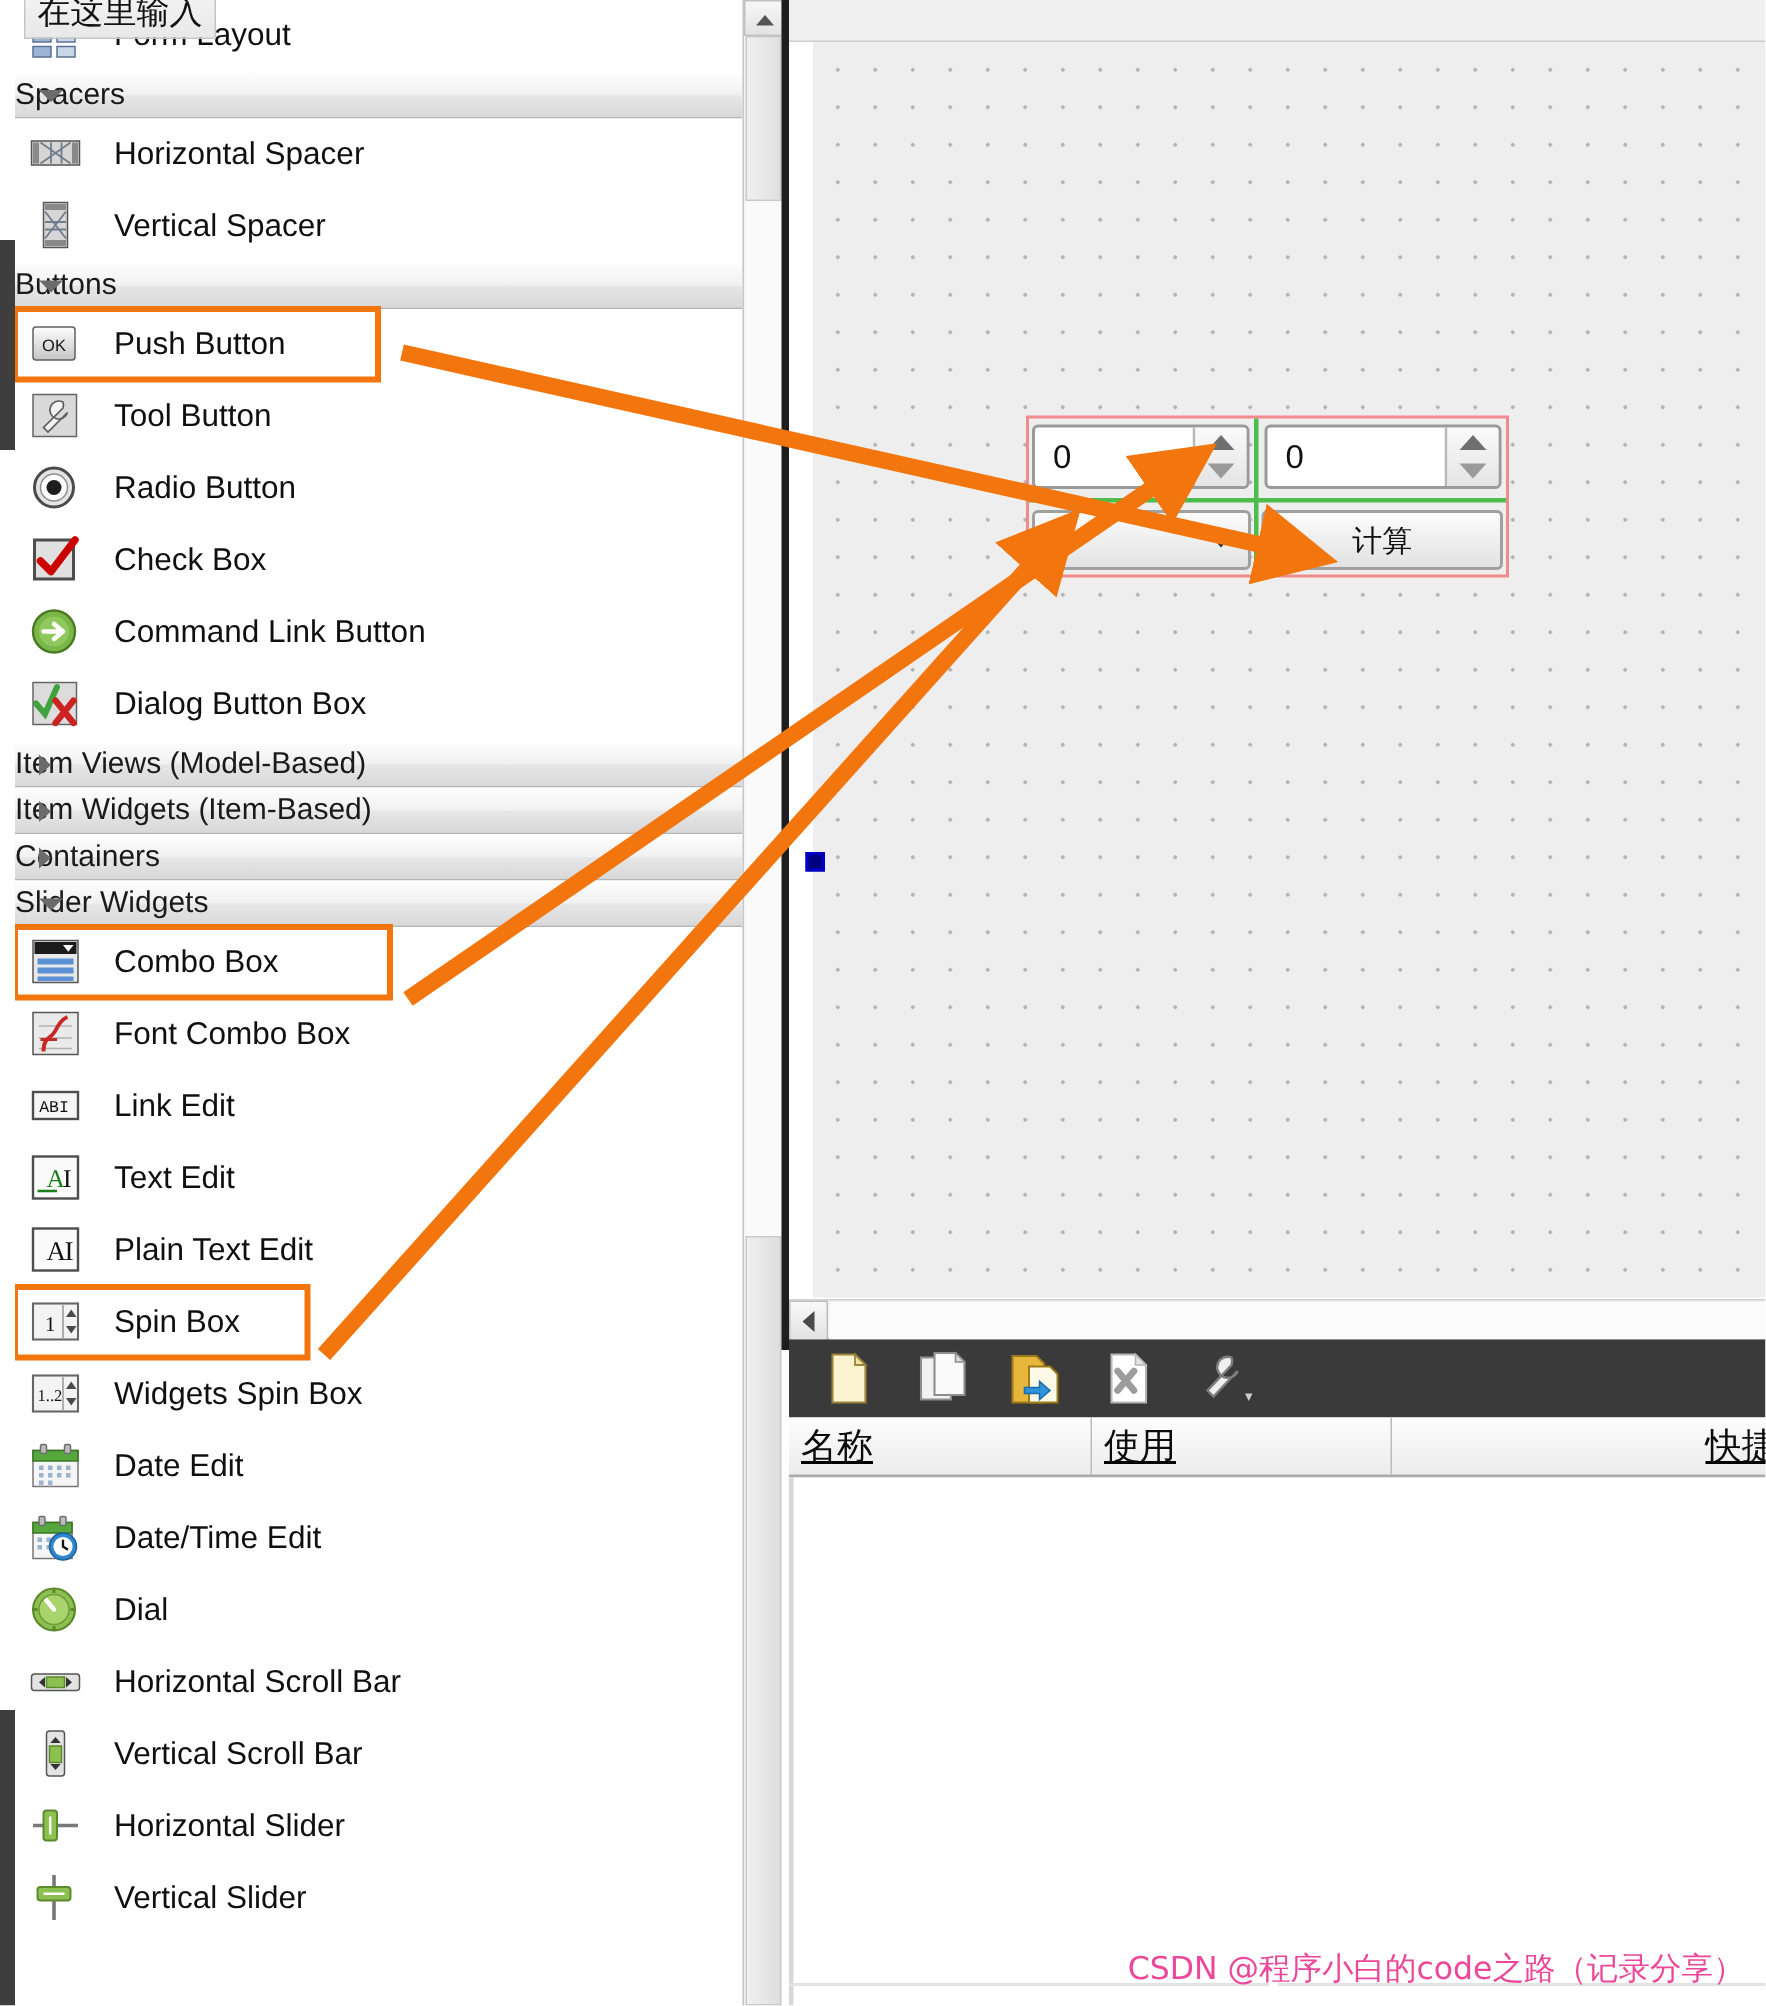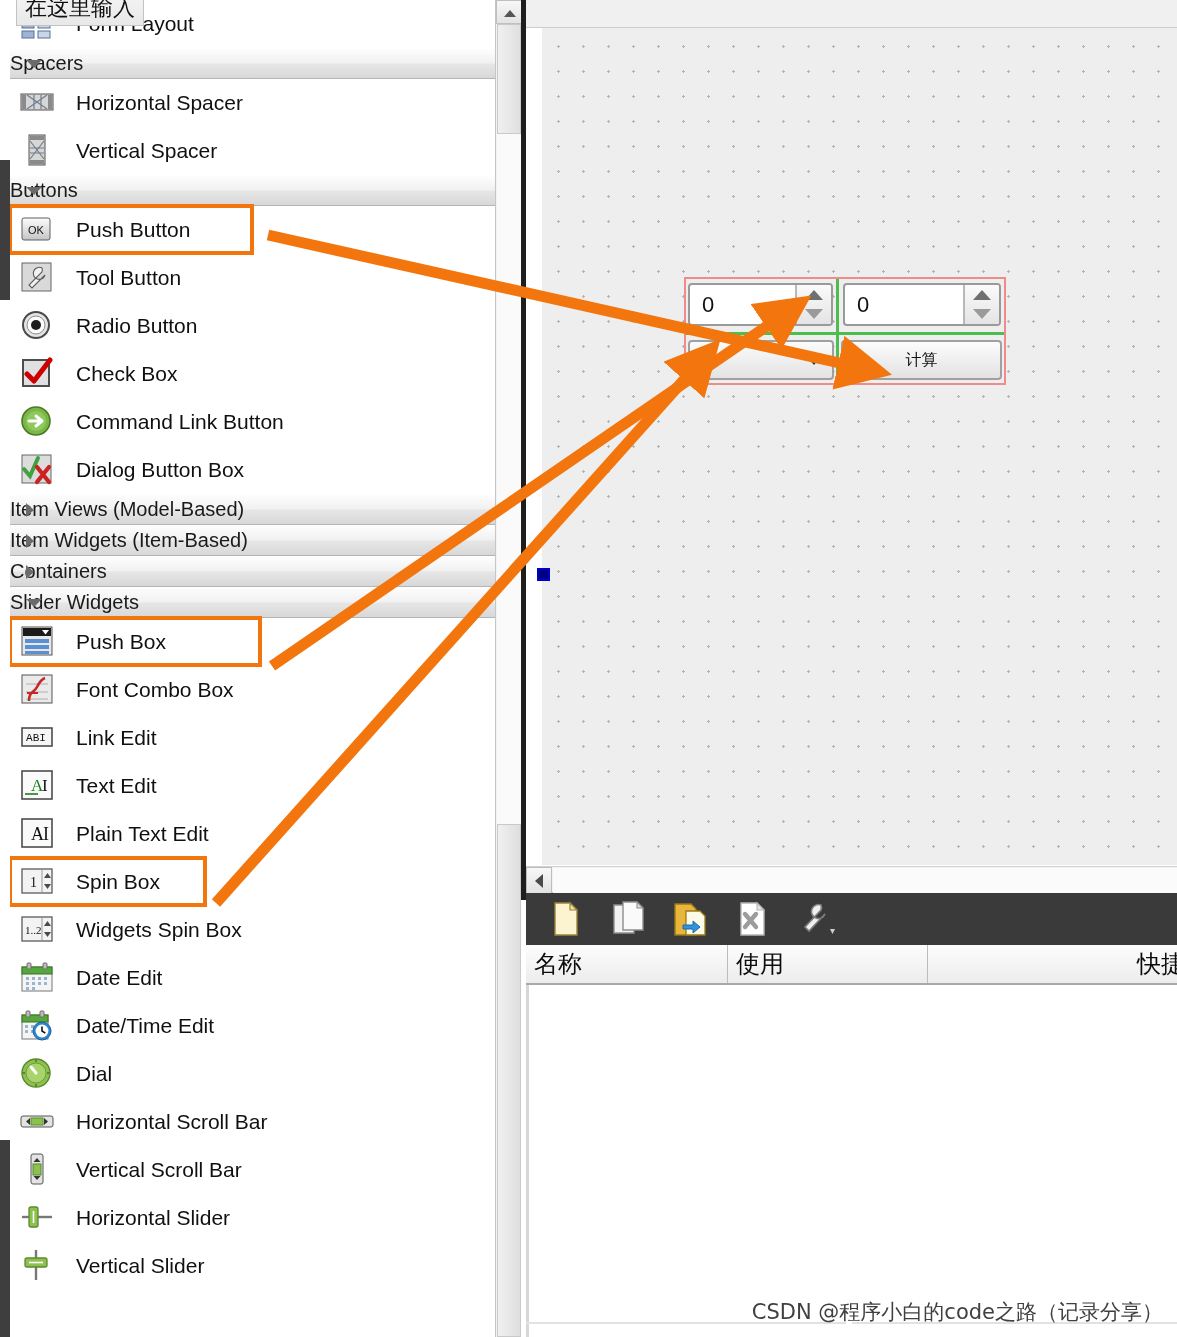--- a/index.html
+++ b/index.html
@@ -187,21 +187,21 @@
   #combo-widget .cb-arrow {
     position:absolute; right:12px; top:16px;
     border-left:6px solid transparent; border-right:6px solid transparent;
     border-top:7px solid #333;
   }
   #calc-button {
     position:absolute; left:841px; top:340px; width:161px; height:40px;
     background: linear-gradient(to bottom,#fcfcfc,#e2e2e2);
     border:2px solid #a0a0a0; border-radius:4px;
     display:flex; align-items:center; justify-content:center;
-    font-size:16px; color:#111;
+    font-size:20px; color:#111;
   }
 
   #sel-handle {
     position:absolute; left:537px; top:568px; width:13px; height:13px;
     background:#000080; border:2px solid #0000cc;
   }
 
   
   #h-scroll {
     position:absolute; left:526px; top:866px; width:651px; height:27px;
@@ -229,20 +229,21 @@
     display:flex; align-items:center; padding-left:20px; gap:22px;
   }
   .tb-btn { width:40px; height:40px; position:relative; }
 
   
   #action-table-head {
     position:absolute; left:526px; top:945px; width:651px; height:40px;
     display:flex;
     background: linear-gradient(to bottom,#fdfdfd,#ececec);
     border-bottom:2px solid #a9a9a9;
+    text-decoration:underline;
   }
   .th {
     position:relative;
     border-right:1px solid #bcbcbc;
     display:flex; align-items:center;
     padding-left:8px;
     font-size:24px; color:#0c0c0c;
     overflow:hidden; white-space:nowrap;
   }
   #action-table-body {
@@ -251,21 +252,21 @@
   }
   #table-left-edge {
     position:absolute; left:526px; top:985px; width:3px; height:352px;
     background:#d7d7d7;
   }
 
   
   #watermark {
     position:absolute; left:0; top:1298px; width:1177px;
     text-align:right; padding-right:14px;
-    font-size:21px; color:#404040;
+    font-size:21px; color:#ec4899;
     font-family:"DejaVu Sans", sans-serif;
   }
   #wm-rule {
     position:absolute; left:526px; top:1322px; width:320px; height:2px;
     background:#e2e2e2;
   }
   #wm-rule2 {
     position:absolute; left:852px; top:1322px; width:325px; height:2px;
     background:#e2e2e2;
   }
@@ -394,21 +395,21 @@
         </div>
         <div class="wb-item">
           <span class="ic"><svg width="34" height="32" viewBox="0 0 34 32">
         <rect x="2" y="2" width="30" height="28" fill="#e8e8e8" stroke="#555"></rect>
         <rect x="3" y="3" width="28" height="8" fill="#1b1b1b"></rect>
         <path d="M22 5 h7 l-3.5 4.5 z" fill="#ffffff"></path>
         <rect x="5" y="14" width="24" height="4" fill="#5b90d6"></rect>
         <rect x="5" y="20" width="24" height="4" fill="#5b90d6"></rect>
         <rect x="5" y="26" width="24" height="3" fill="#5b90d6"></rect>
             </svg></span>
-          <span class="lbl">Push Box</span>
+          <span class="lbl">Combo Box</span>
         </div>
         <div class="wb-item">
           <span class="ic"><svg width="34" height="32" viewBox="0 0 34 32">
         <rect x="2" y="2" width="30" height="28" fill="#eaeaea" stroke="#555"></rect>
         <line x1="6" y1="11" x2="28" y2="11" stroke="#b0b0b0"></line>
         <line x1="6" y1="19" x2="28" y2="19" stroke="#b0b0b0"></line>
         <line x1="6" y1="26" x2="28" y2="26" stroke="#b0b0b0"></line>
         <path d="M9 28 C9 18, 14 20, 17 14 C20 8, 22 6, 25 5" stroke="#c62828" stroke-width="2.6" fill="none"></path>
         <path d="M7 20 h11" stroke="#c62828" stroke-width="2"></path>
             </svg></span>

